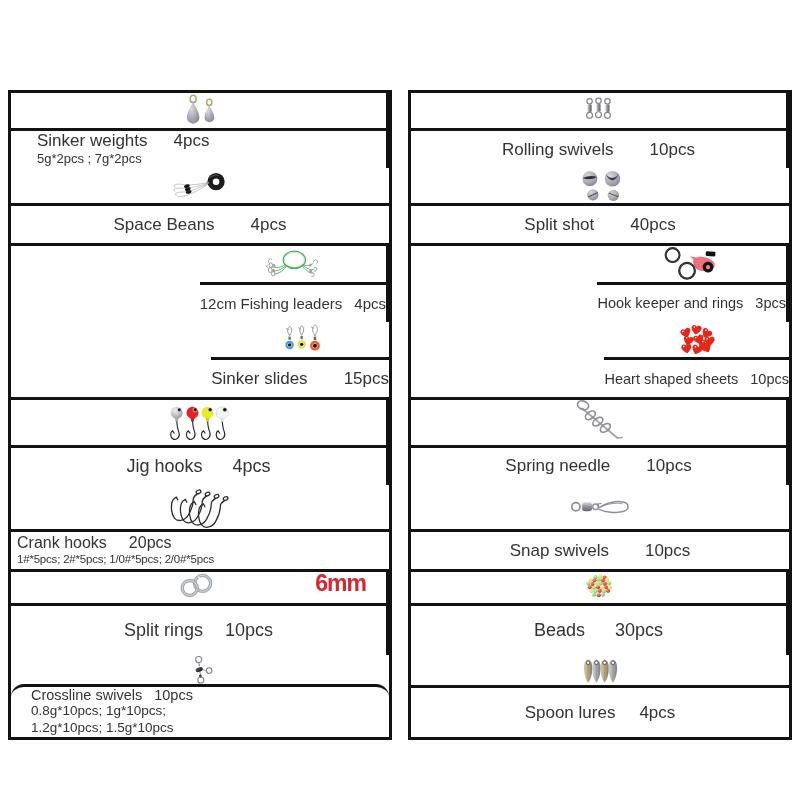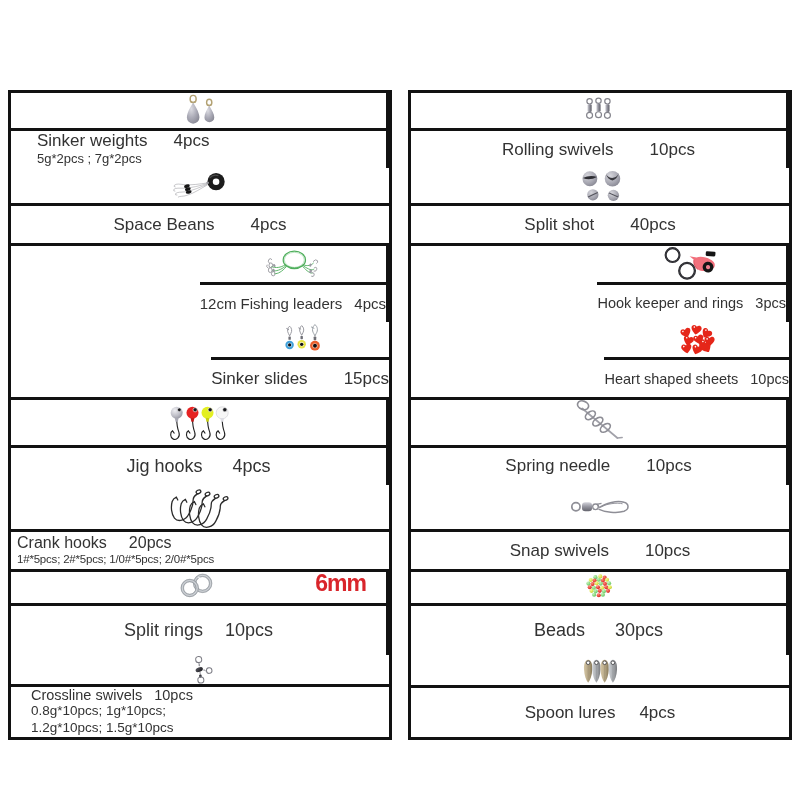--- a/index.html
+++ b/index.html
@@ -28,21 +28,21 @@
   .sub{font-size:13px;line-height:1.25;white-space:nowrap;}
   
   .lb-sinkerw{padding-left:26px;}
   .lb-sinkerw .line1{font-size:17px;gap:26px;}
   .lb-leaders{font-size:15px;gap:12px;}
   .lb-jig{font-size:18px;gap:30px;}
   .lb-crank{padding-left:6px;}
   .lb-crank .line1{font-size:16px;gap:22px;}
   .lb-crank .sub{font-size:11.5px;letter-spacing:-0.2px;}
   .lb-splitr{font-size:18px;gap:22px;}
-  .lb-cross{padding-left:20px;}
+  .lb-cross{padding-left:20px;border-radius:13px;}
   .lb-cross .line1{font-size:14.5px;gap:12px;}
   .lb-cross .sub{font-size:13.5px;}
   .lb-hook{font-size:14.5px;gap:12px;}
   .lb-heart{font-size:14.5px;gap:12px;}
   .lb-beads{font-size:18px;gap:30px;}
   .lb-spoon{font-size:17px;gap:24px;}
   .annotation-6mm{
     position:absolute;right:20px;bottom:6px;color:#d9252b;
     font-size:23px;font-weight:bold;letter-spacing:-1px;
   }

